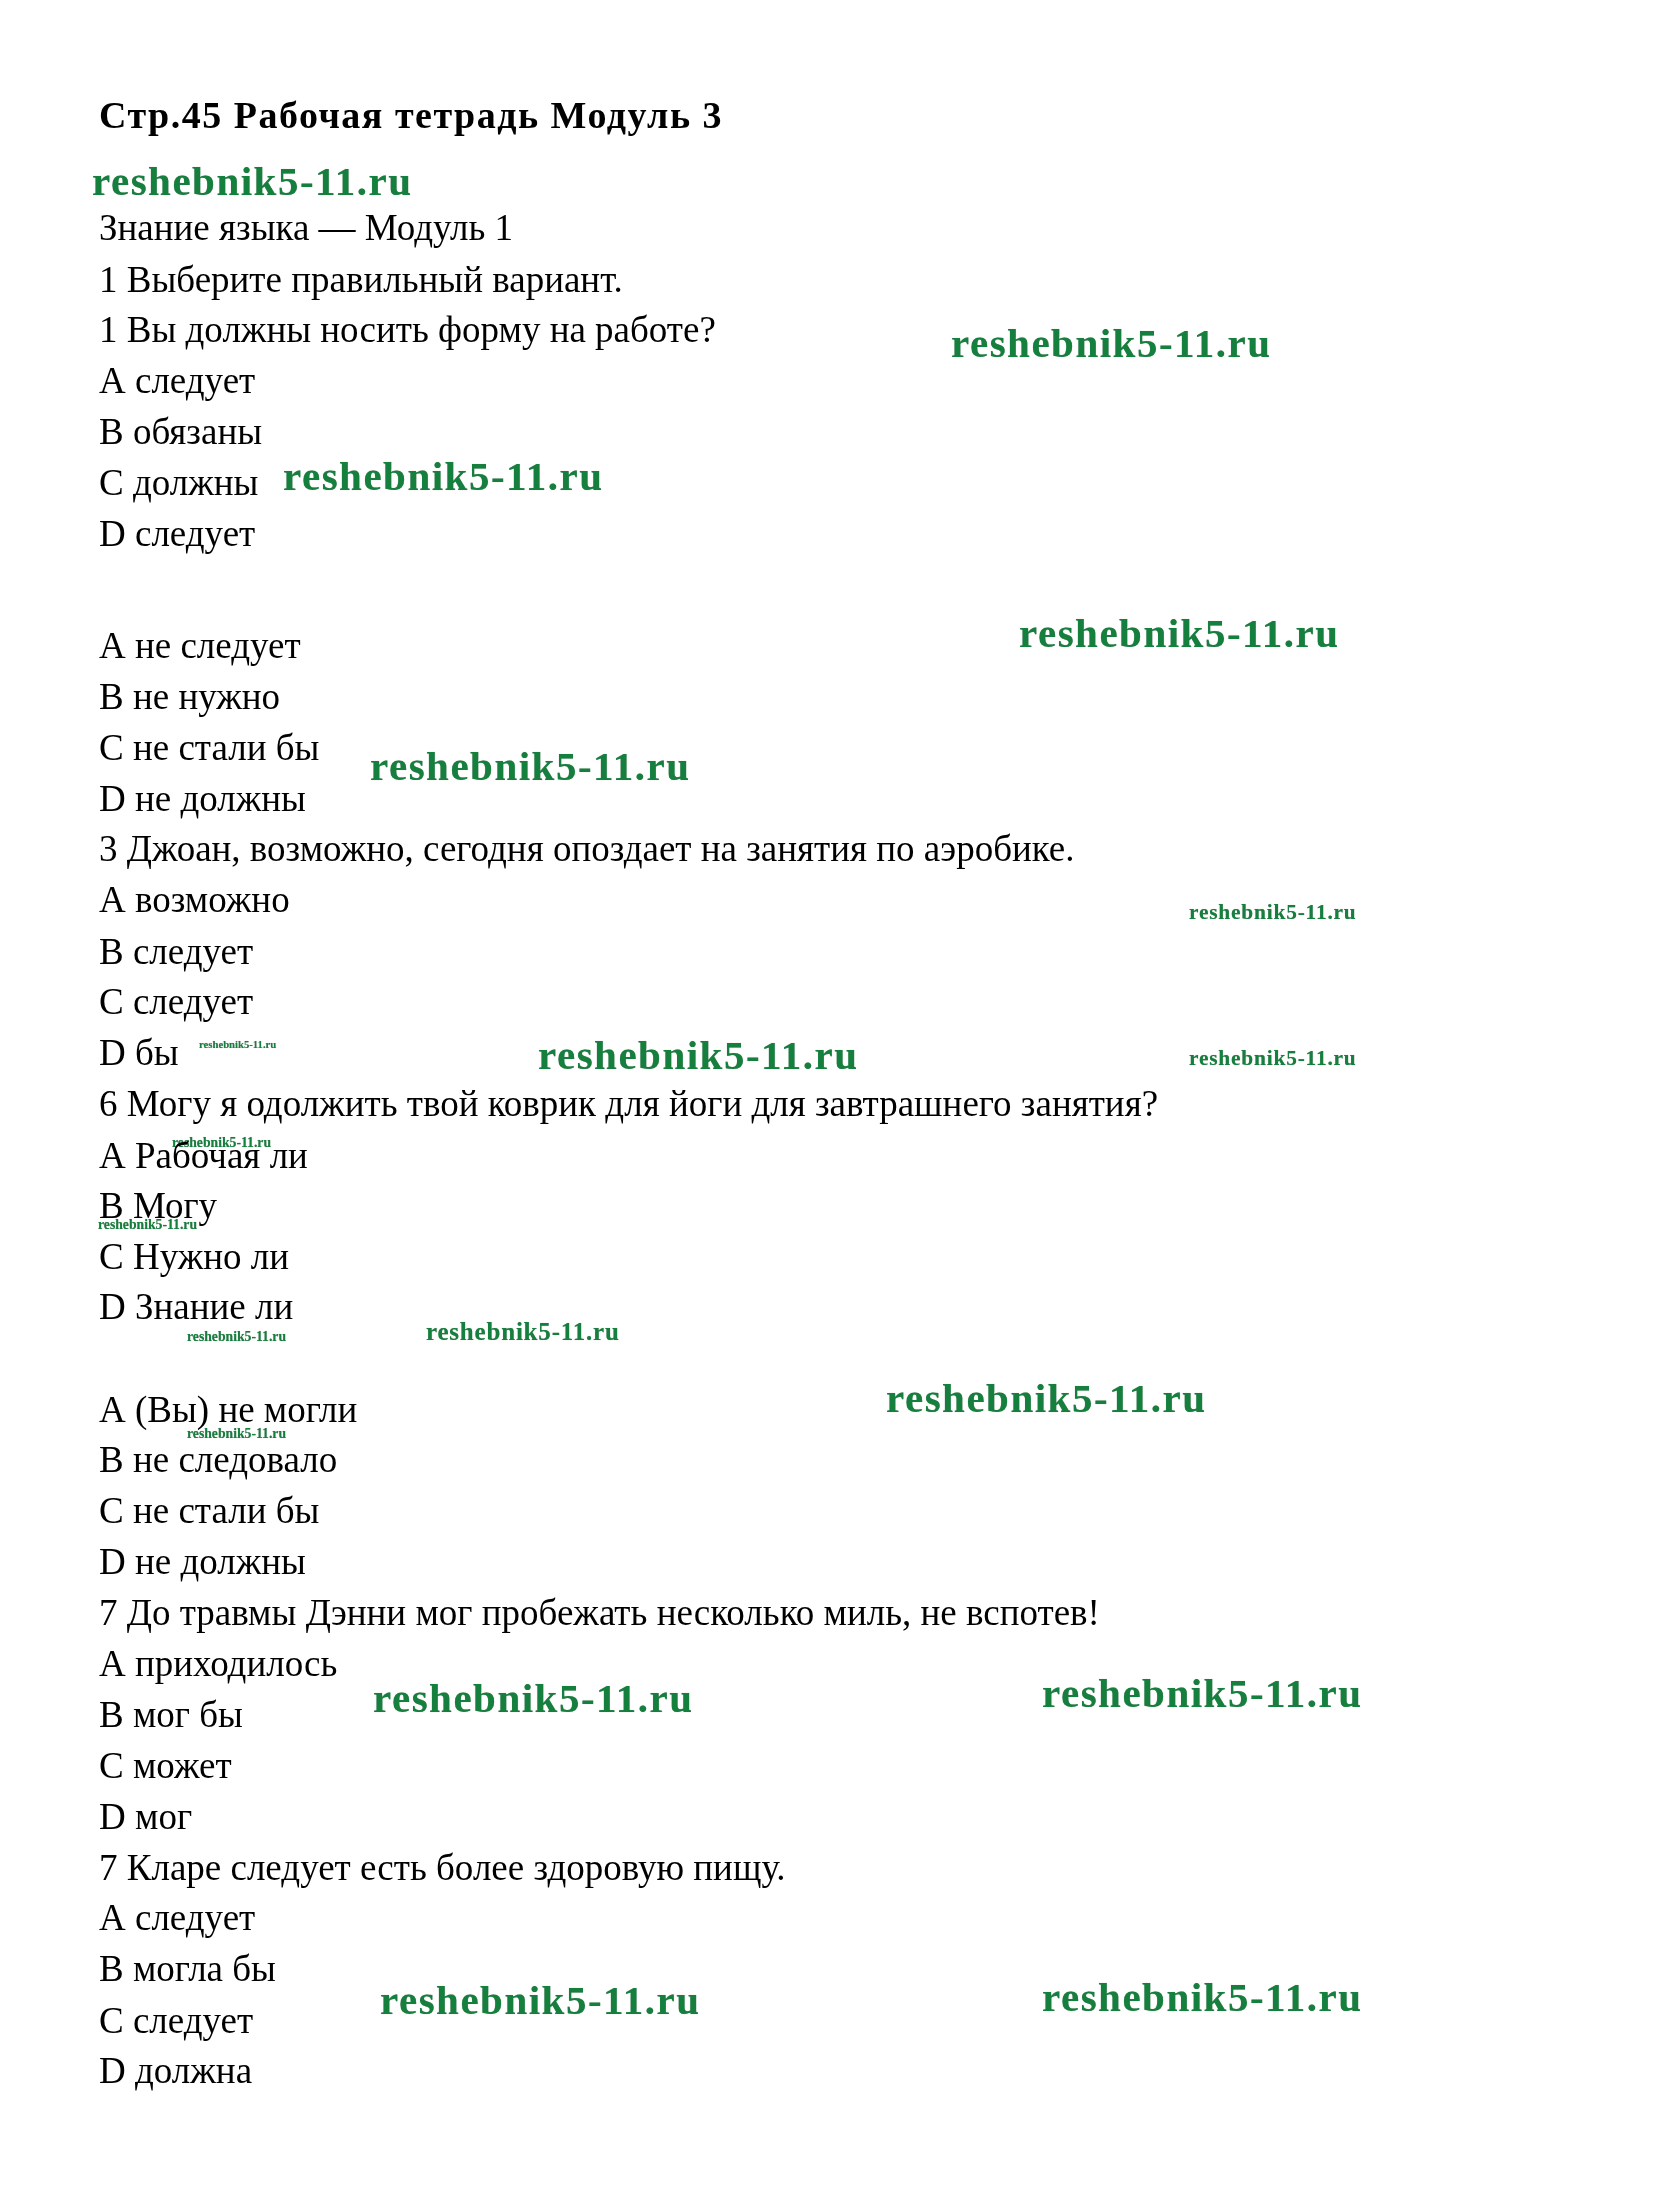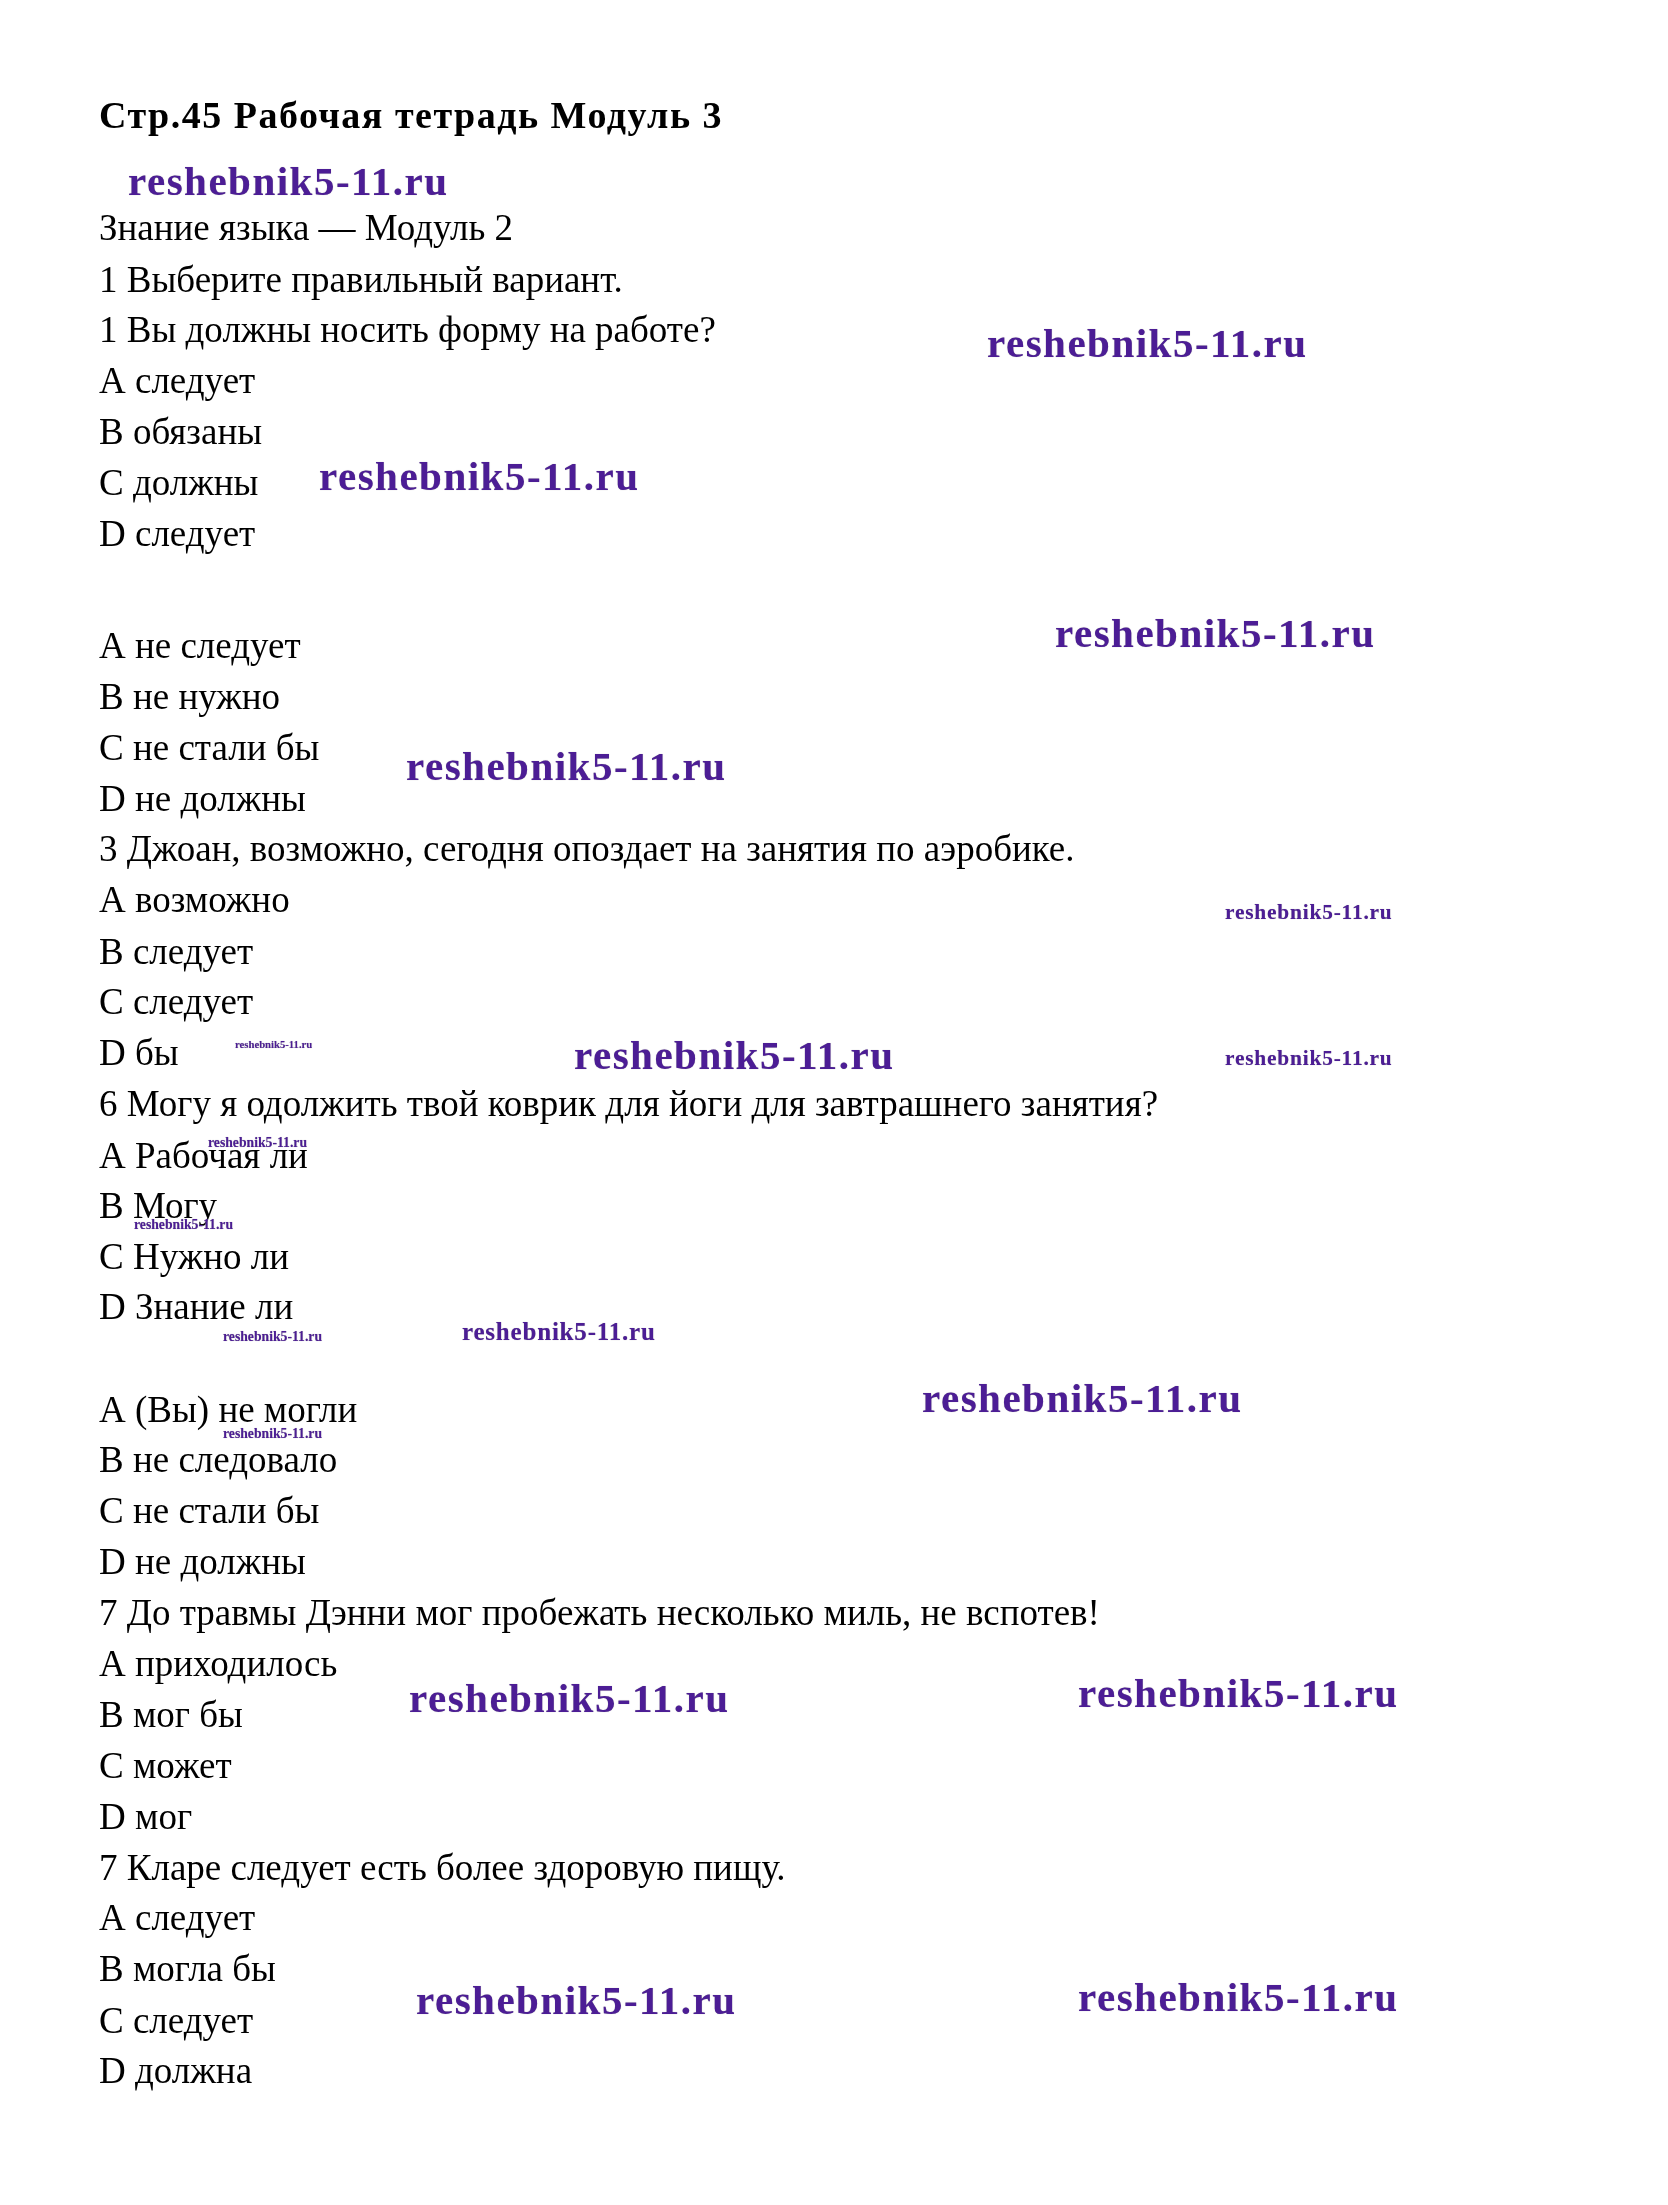--- a/index.html
+++ b/index.html
@@ -22,39 +22,38 @@
   .title{
     font-weight:bold;
     font-size:38px;
     letter-spacing:1.5px;
   }
   .wm{
     position:absolute;
     white-space:nowrap;
     font-family:"Liberation Serif", serif;
     font-weight:bold;
-    color:#4c1d95;
+    color:#15803d;
     letter-spacing:1.5px;
     text-shadow:0 0 0.8px #9a9a9a;
-    margin-left:36px;
   }
   .wm-lg{font-size:41px;}
   .wm-md{font-size:25px;letter-spacing:0.8px;}
   .wm-sm{font-size:21.4px;letter-spacing:0.8px;}
   .wm-xs{font-size:13.7px;letter-spacing:0;}
   .wm-xxs{font-size:10.7px;letter-spacing:0;}
 </style>
 </head>
 <body>
 
 <div class="page">
 
   <div class="ln title" style="top:95px">Стр.45 Рабочая тетрадь Модуль 3</div>
   <span class="wm wm-lg" style="left:92px;top:157px">reshebnik5-11.ru</span>
-  <div class="ln" style="top:208px">Знание языка — Модуль 2</div>
+  <div class="ln" style="top:208px">Знание языка — Модуль 1</div>
   <div class="ln" style="top:260px">1 Выберите правильный вариант.</div>
 
   <div class="ln" style="top:310px">1 Вы должны носить форму на работе?</div>
   <span class="wm wm-lg" style="left:951px;top:319px">reshebnik5-11.ru</span>
   <div class="ln" style="top:361px">А следует</div>
   <div class="ln" style="top:412px">В обязаны</div>
   <div class="ln" style="top:463px">С должны</div>
   <span class="wm wm-lg" style="left:283px;top:452px">reshebnik5-11.ru</span>
   <div class="ln" style="top:514px">D следует</div>
 

